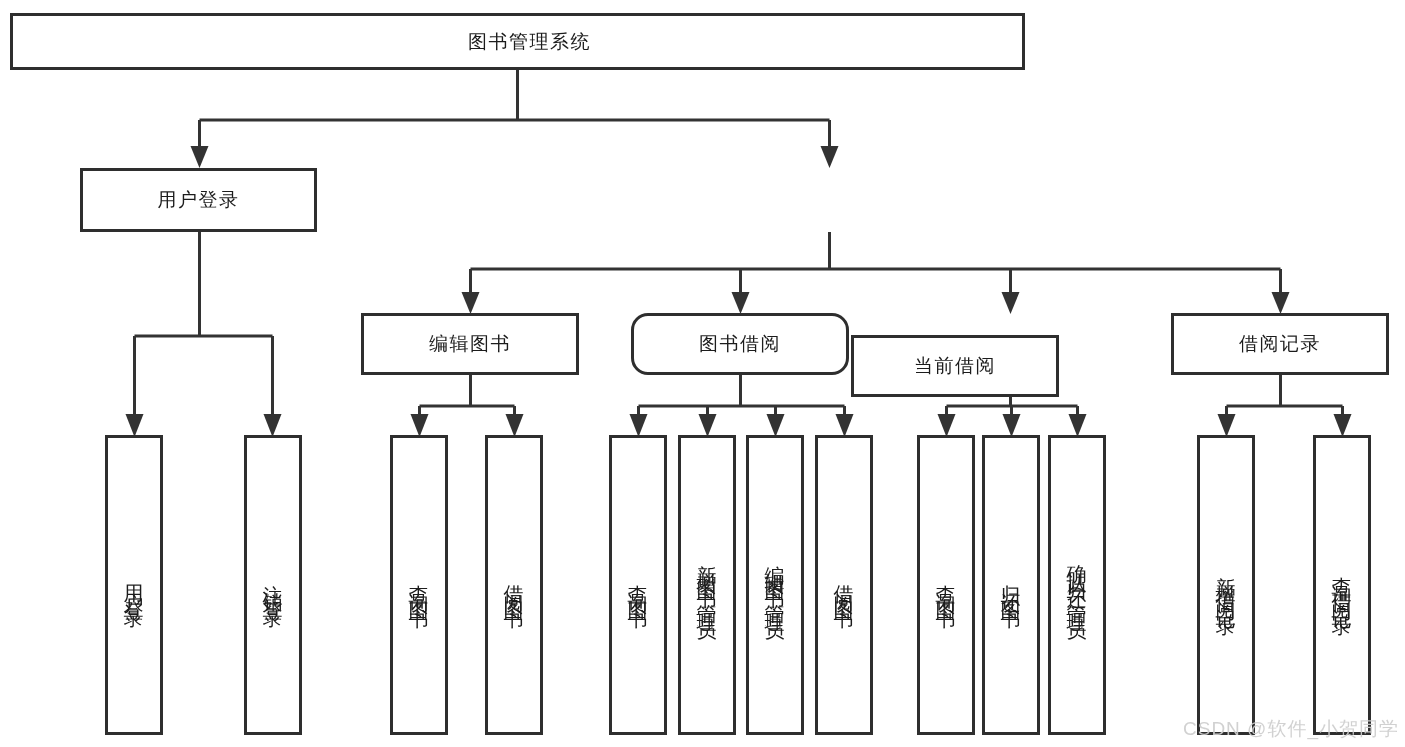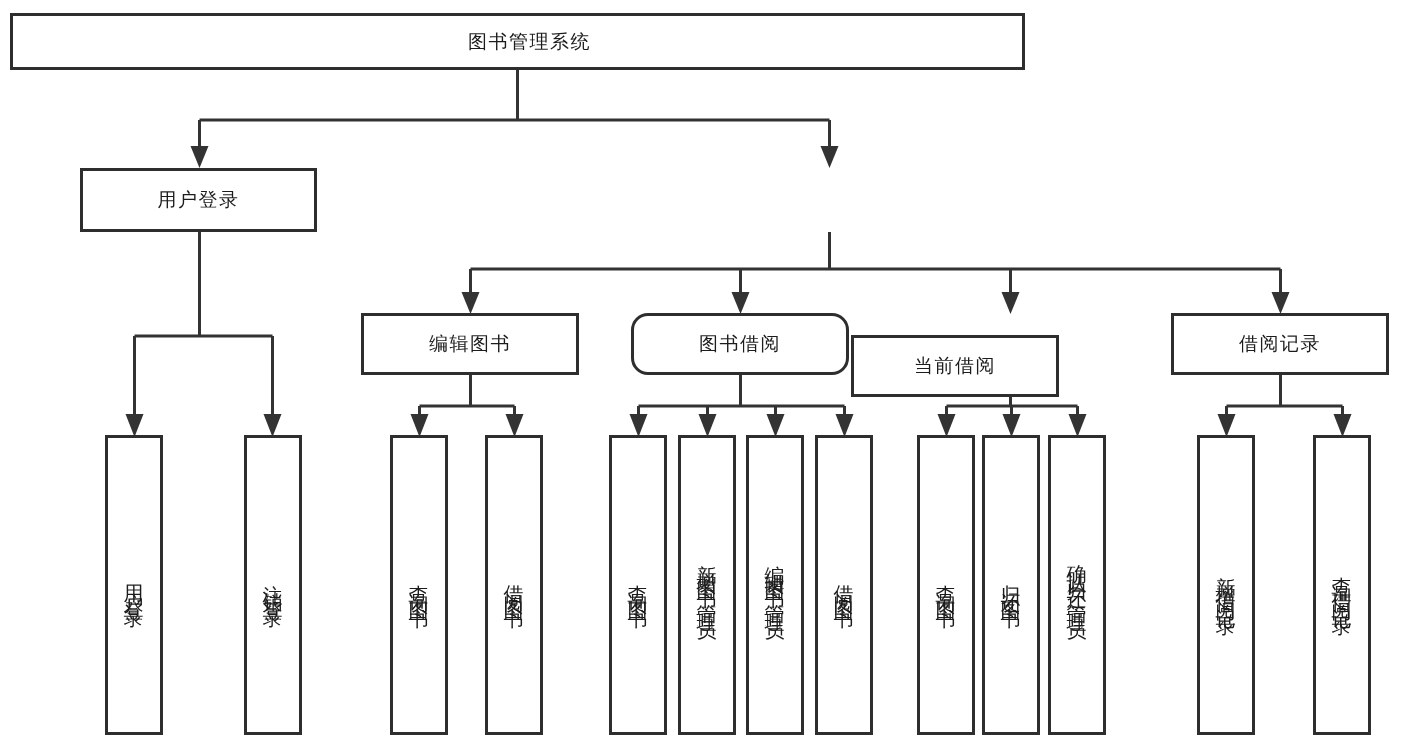--- a/index.html
+++ b/index.html
@@ -152,14 +152,15 @@
     <span class="vtext">确认归还（管理员）</span>
   </div>
 
   <div class="vbox" style="left:1197px;">
     <span class="vtext">新增借阅记录</span>
   </div>
   <div class="vbox" style="left:1313px;">
     <span class="vtext">查询借阅记录</span>
   </div>
 
+  <div class="watermark">CSDN @软件_小贺同学</div>
 
 </div>
 
 </body></html>

